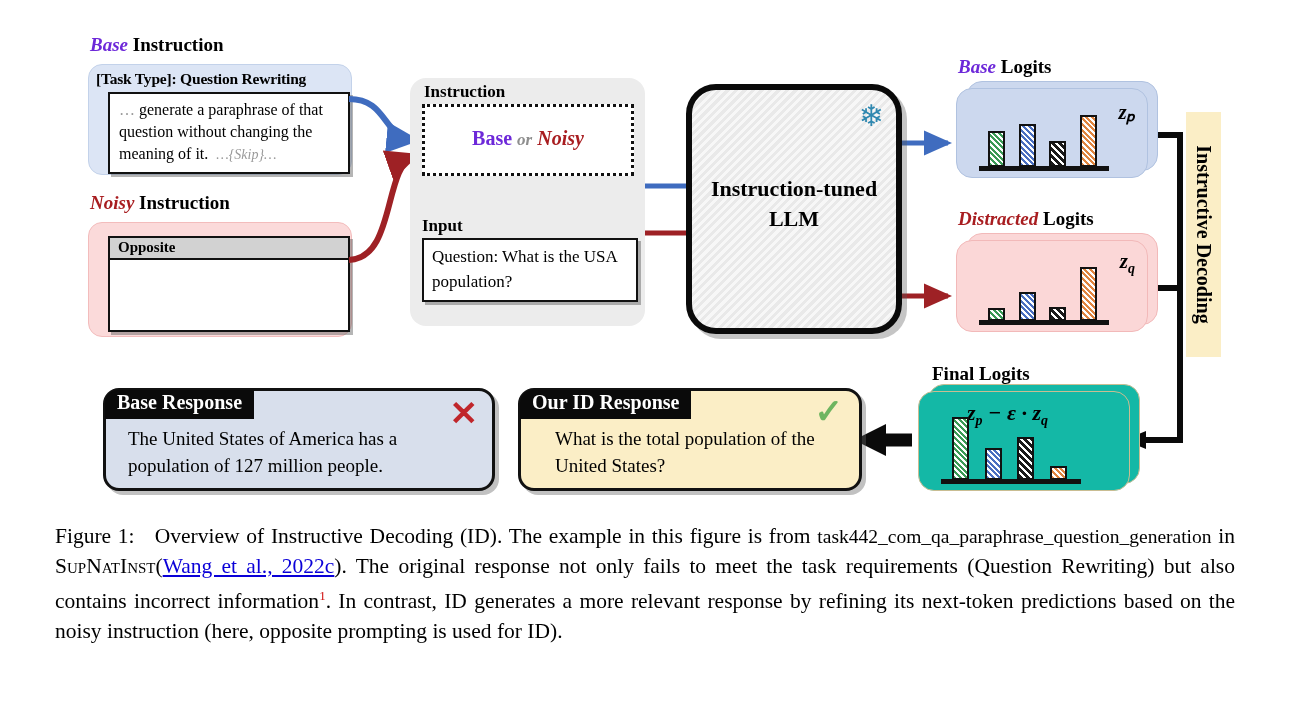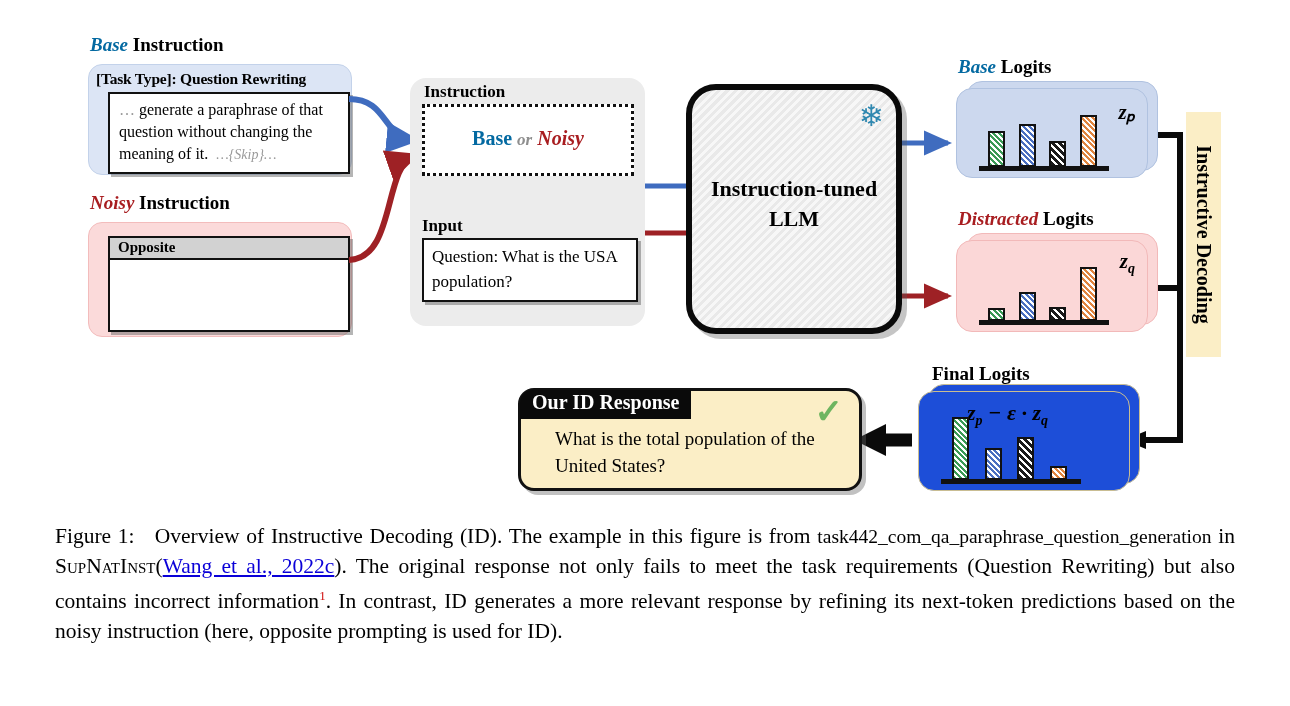--- a/index.html
+++ b/index.html
@@ -4,21 +4,21 @@
 <style>
   html,body{margin:0;padding:0;background:#ffffff;}
   body{width:1290px;height:706px;position:relative;overflow:hidden;
        font-family:"Liberation Serif", serif;color:#000;}
 
   .fig{position:absolute;left:0;top:0;width:1290px;height:512px;}
 
   
   .lbl{position:absolute;font-weight:bold;font-size:19px;white-space:nowrap;}
   .lbl .em{font-style:italic;}
-  .blue{color:#0369a1;}
+  .blue{color:#6d28d9;}
   .red{color:#a81d20;}
 
   
   .panel{position:absolute;border-radius:14px;}
   .panel-base{left:88px;top:64px;width:262px;height:109px;
      background:#dce5f5;border:1.5px solid #c3d2ea;}
   .panel-noisy{left:88px;top:222px;width:262px;height:113px;
      background:#fbdada;border:1.5px solid #f3bcbc;}
 
   .base-tasktype{position:absolute;left:96px;top:70px;width:250px;
@@ -70,21 +70,21 @@
   .stack .back{position:absolute;left:10px;top:-7px;width:100%;height:100%;
      border-radius:16px;box-sizing:border-box;}
   .stack .front{position:absolute;left:0;top:0;width:100%;height:100%;
      border-radius:16px;box-sizing:border-box;}
 
   .card-base{left:956px;top:88px;width:192px;height:90px;}
   .card-base .back,.card-base .front{background:#ccd8ee;border:1.6px solid #b0c2e0;}
   .card-dist{left:956px;top:240px;width:192px;height:92px;}
   .card-dist .back,.card-dist .front{background:#fbd7d7;border:1.6px solid #f2b9b9;}
   .card-final{left:918px;top:391px;width:212px;height:100px;}
-  .card-final .back,.card-final .front{background:#1d4ed8;border:1.6px solid #c9bd92;}
+  .card-final .back,.card-final .front{background:#14b8a6;border:1.6px solid #c9bd92;}
 
   .zlab{position:absolute;font-weight:bold;font-style:italic;font-size:21px;}
 
   
   .chart{position:absolute;}
   .baseline{position:absolute;height:5px;background:#111;bottom:0;left:0;}
   .bar{position:absolute;bottom:4px;border:2px solid #111;box-sizing:border-box;}
 
   
   .vstrip{position:absolute;left:1186px;top:112px;width:35px;height:245px;
@@ -246,20 +246,25 @@
           <div class="bar" style="left: 76.2609px; width: 17px; height: 43px; background-image: repeating-linear-gradient(45deg, rgb(26, 26, 26) 0px, rgb(26, 26, 26) 3px, rgb(255, 255, 255) 3px, rgb(255, 255, 255) 5px), repeating-linear-gradient(-45deg, rgb(26, 26, 26) 0px, rgb(26, 26, 26) 3px, rgb(255, 255, 255) 3px, rgb(255, 255, 255) 5px); background-color: rgb(255, 255, 255);"></div>
           <div class="bar" style="left: 108.913px; width: 17px; height: 14px; background-image: repeating-linear-gradient(45deg, rgb(224, 133, 63) 0px, rgb(224, 133, 63) 2px, rgb(255, 255, 255) 2px, rgb(255, 255, 255) 4px), repeating-linear-gradient(-45deg, rgb(224, 133, 63) 0px, rgb(224, 133, 63) 2px, rgb(255, 255, 255) 2px, rgb(255, 255, 255) 4px); background-color: rgb(255, 255, 255);"></div>
         </div>
     </div>
   </div>
 
   <div class="vstrip">
     <span>Instructive Decoding</span>
   </div>
 
+  <div class="resp resp-base">
+    <div class="hdr">Base Response</div>
+    <div class="mark" style="right:14px;top:6px;color:#c0262b;">✕</div>
+    <div class="body">The United States of America has a population of 127 million people.</div>
+  </div>
 
   <div class="resp resp-id">
     <div class="hdr">Our ID Response</div>
     <div class="mark" style="right:16px;top:4px;color:#6eb560;">✓</div>
     <div class="body">What is the total population of the United States?</div>
   </div>
 </div>
 
 <div class="caption">
   <span>Figure 1:</span>&nbsp;&nbsp;

